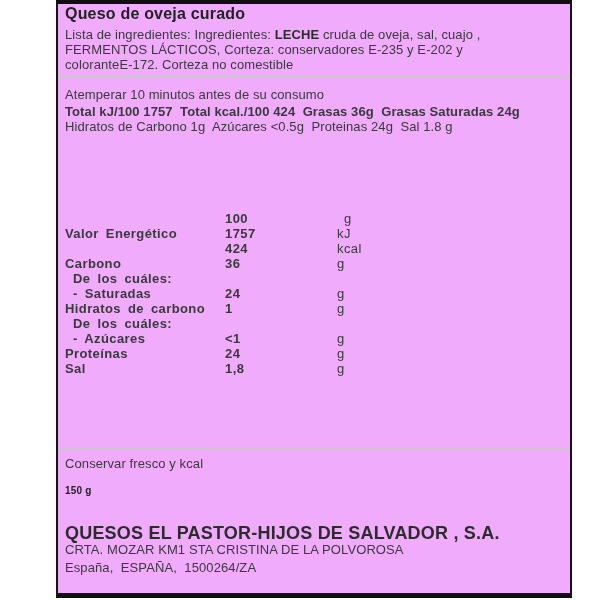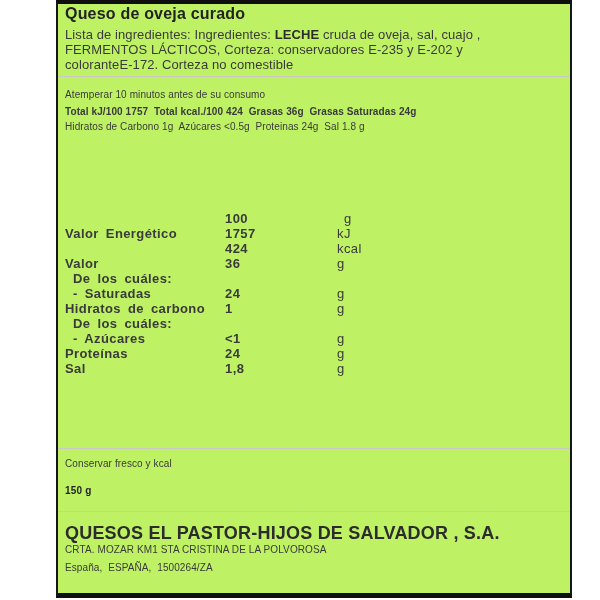--- a/index.html
+++ b/index.html
@@ -7,21 +7,21 @@
     width: 600px; height: 600px;
     background: #ffffff;
     font-family: "Liberation Sans", "DejaVu Sans", sans-serif;
     color: #3a3a3a;
     overflow: hidden;
   }
   .label-box {
     position: absolute;
     left: 56px; top: 0;
     width: 516px; height: 598px;
-    background: #bef264;
+    background: #f0abfc;
     border-left: 2px solid #161616;
     border-right: 2px solid #161616;
     border-top: 4px solid #0f0f0f;
     border-bottom: 5px solid #0f0f0f;
   }
   .label-box > * { position: absolute; }
   .title {
     left: 7px; top: 1px;
     font-size: 16px; font-weight: bold; color: #232323;
     letter-spacing: 0.2px;
@@ -33,21 +33,21 @@
   }
   .ingredients .bold { font-weight: bold; color: #2c2c2c; }
   .divider {
     left: 0; right: 0; height: 1px;
     background: #c9c9c9;
   }
   .d1 { top: 72px; }
   .d2 { top: 444px; }
   .d3 { top: 507px; }
   .bodytext {
-    font-size: 10px; line-height: 15px;
+    font-size: 13px; line-height: 15px;
     letter-spacing: 0.1px; white-space: pre;
   }
   .atemperar { left: 7px; top: 83px; }
   .nutline1 { left: 7px; top: 100px; font-weight: bold; }
   .nutline2 { left: 7px; top: 115px; }
   .ntable {
     left: 7px; top: 207px; right: 7px;
     font-size: 13px; letter-spacing: 0.4px; word-spacing: 3px;
   }
   .nrow { position: relative; height: 15px; line-height: 15px; }
@@ -100,21 +100,21 @@
       <span class="lbl">Valor Energético</span>
       <span class="num">1757</span>
         <span class="unit">kJ</span>
     </div>
     <div class="nrow">
       <span class="lbl"></span>
       <span class="num">424</span>
         <span class="unit">kcal</span>
     </div>
     <div class="nrow">
-      <span class="lbl">Valor</span>
+      <span class="lbl">Carbono</span>
       <span class="num">36</span>
         <span class="unit">g</span>
     </div>
     <div class="nrow indent">
       <span class="lbl">De los cuáles:</span>
     </div>
     <div class="nrow indent">
       <span class="lbl">- Saturadas</span>
       <span class="num">24</span>
         <span class="unit">g</span>

